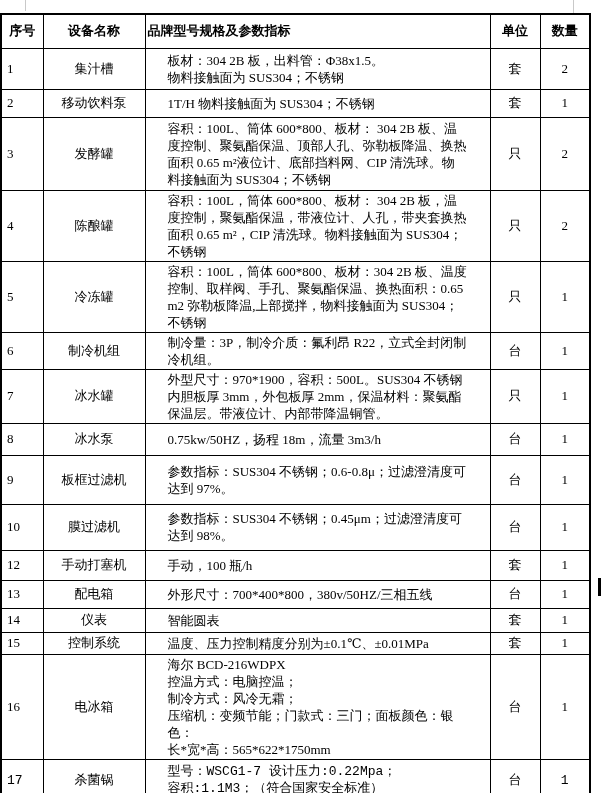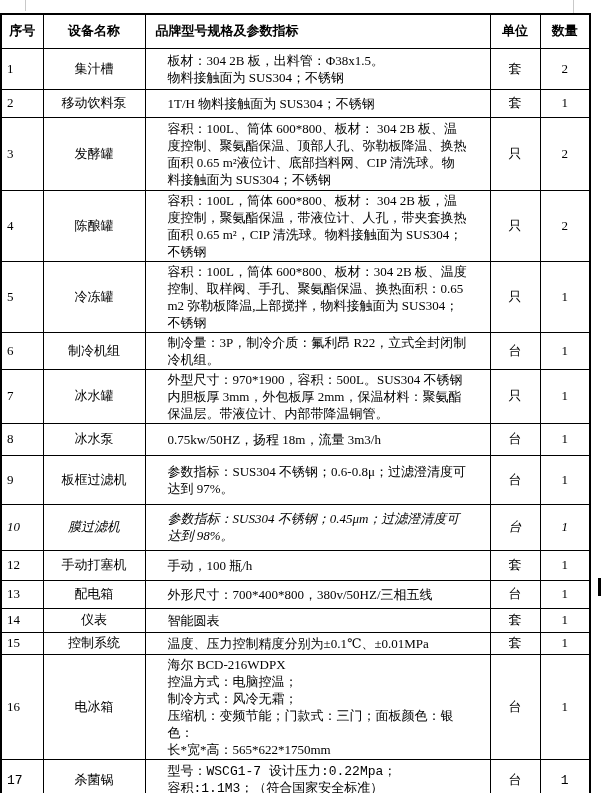--- a/index.html
+++ b/index.html
@@ -30,21 +30,21 @@
     font-size: 13px;
     overflow: hidden;
   }
   .doc-table th {
     font-weight: bold;
     padding: 2px 3px;
     text-align: center;
   }
   .doc-table th.h-spec {
     text-align: left;
-    padding-left: 10px;
+    padding-left: 2px;
   }
   .doc-table td.c-no {
     text-align: left;
     padding-left: 5px;
   }
   .doc-table td.c-name {
     text-align: center;
     padding: 1px 17px;
   }
   .doc-table td.c-spec {
@@ -158,21 +158,21 @@
         <td class="c-unit">台</td>
         <td class="c-qty">1</td>
       </tr>
       <tr style="height: 49px;">
         <td class="c-no">9</td>
         <td class="c-name">板框过滤机</td>
         <td class="c-spec">参数指标：SUS304 不锈钢；0.6-0.8μ；过滤澄清度可达到 97%。</td>
         <td class="c-unit">台</td>
         <td class="c-qty">1</td>
       </tr>
-      <tr style="height: 46px; font-style: italic;">
+      <tr style="height: 46px;">
         <td class="c-no">10</td>
         <td class="c-name">膜过滤机</td>
         <td class="c-spec">参数指标：SUS304 不锈钢；0.45μm；过滤澄清度可达到 98%。</td>
         <td class="c-unit">台</td>
         <td class="c-qty">1</td>
       </tr>
       <tr style="height: 30px;">
         <td class="c-no">12</td>
         <td class="c-name">手动打塞机</td>
         <td class="c-spec">手动，100 瓶/h</td>

